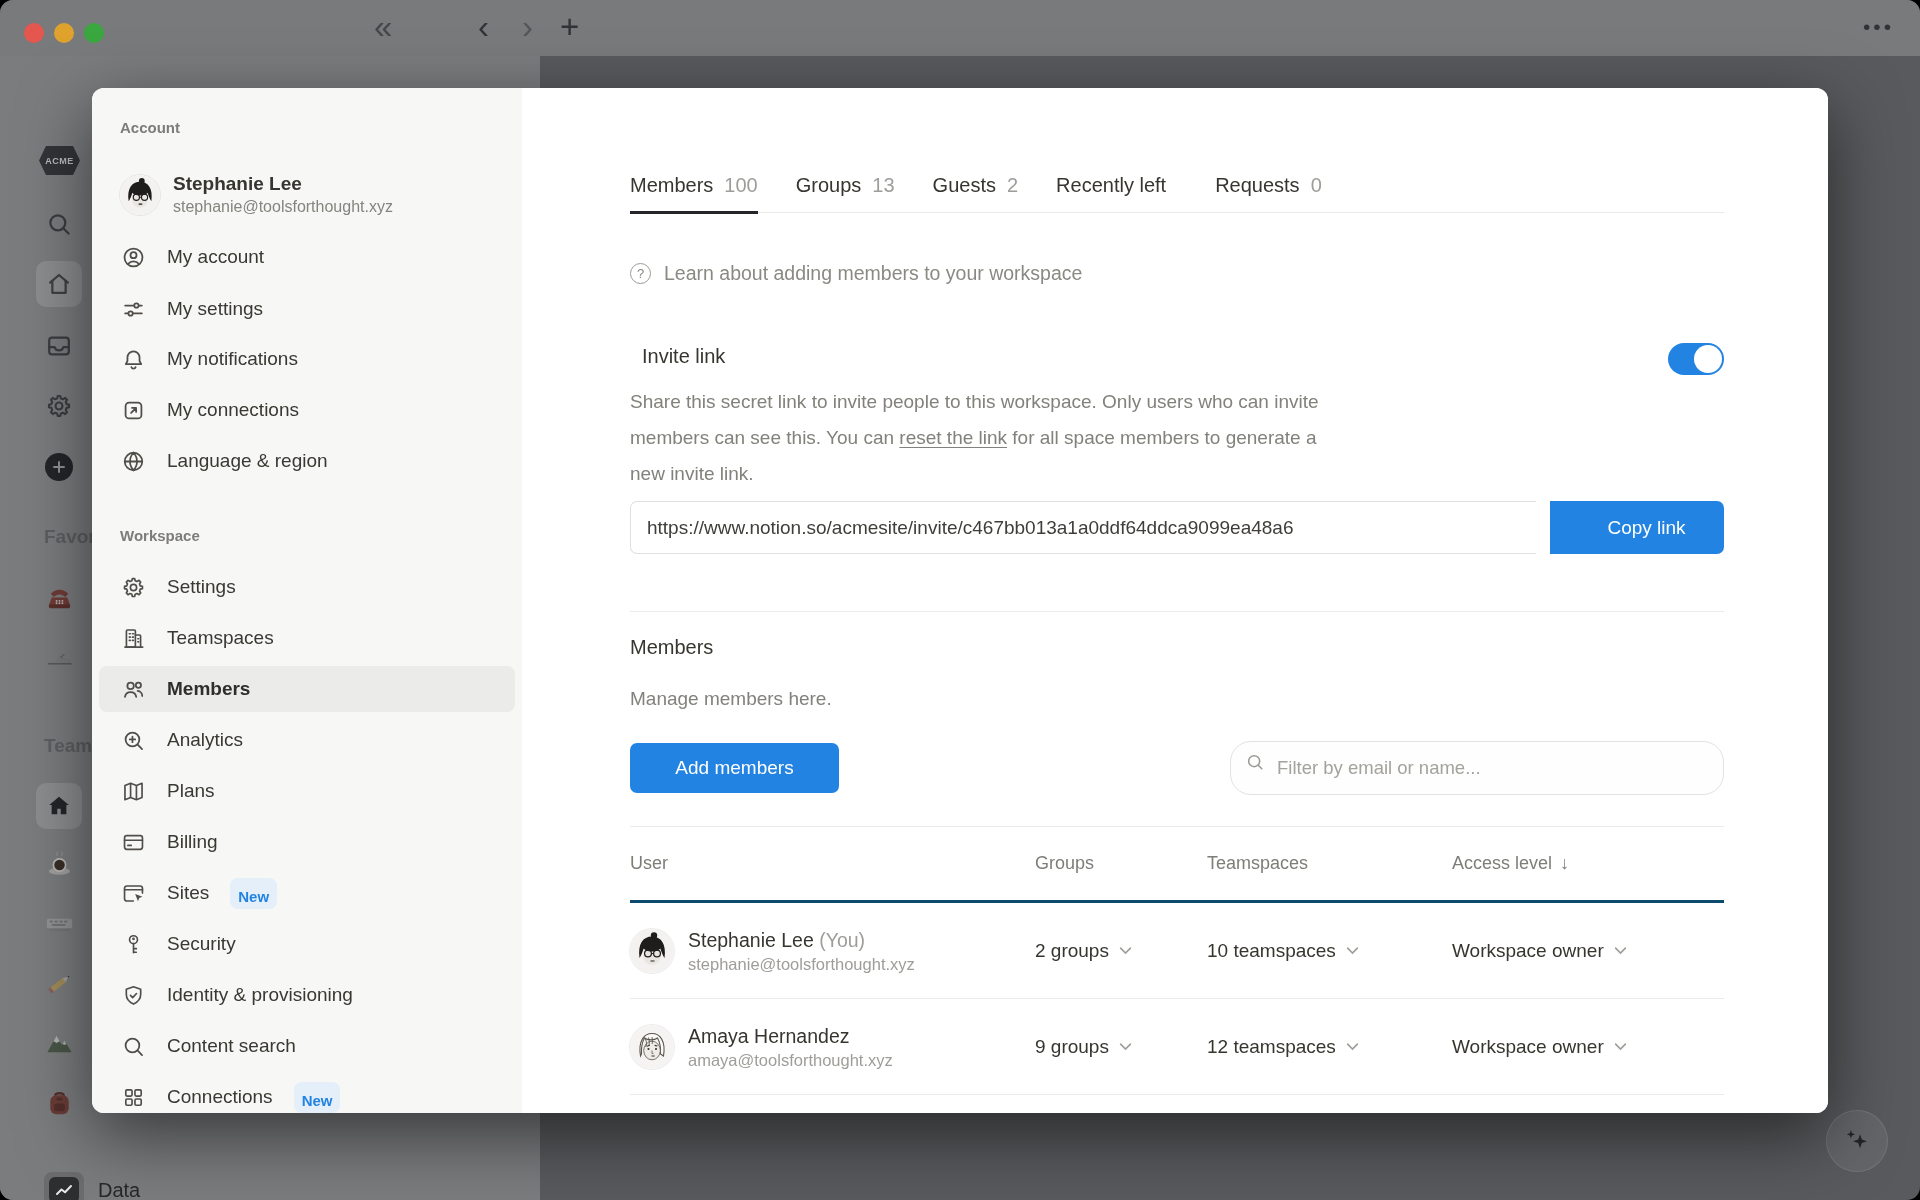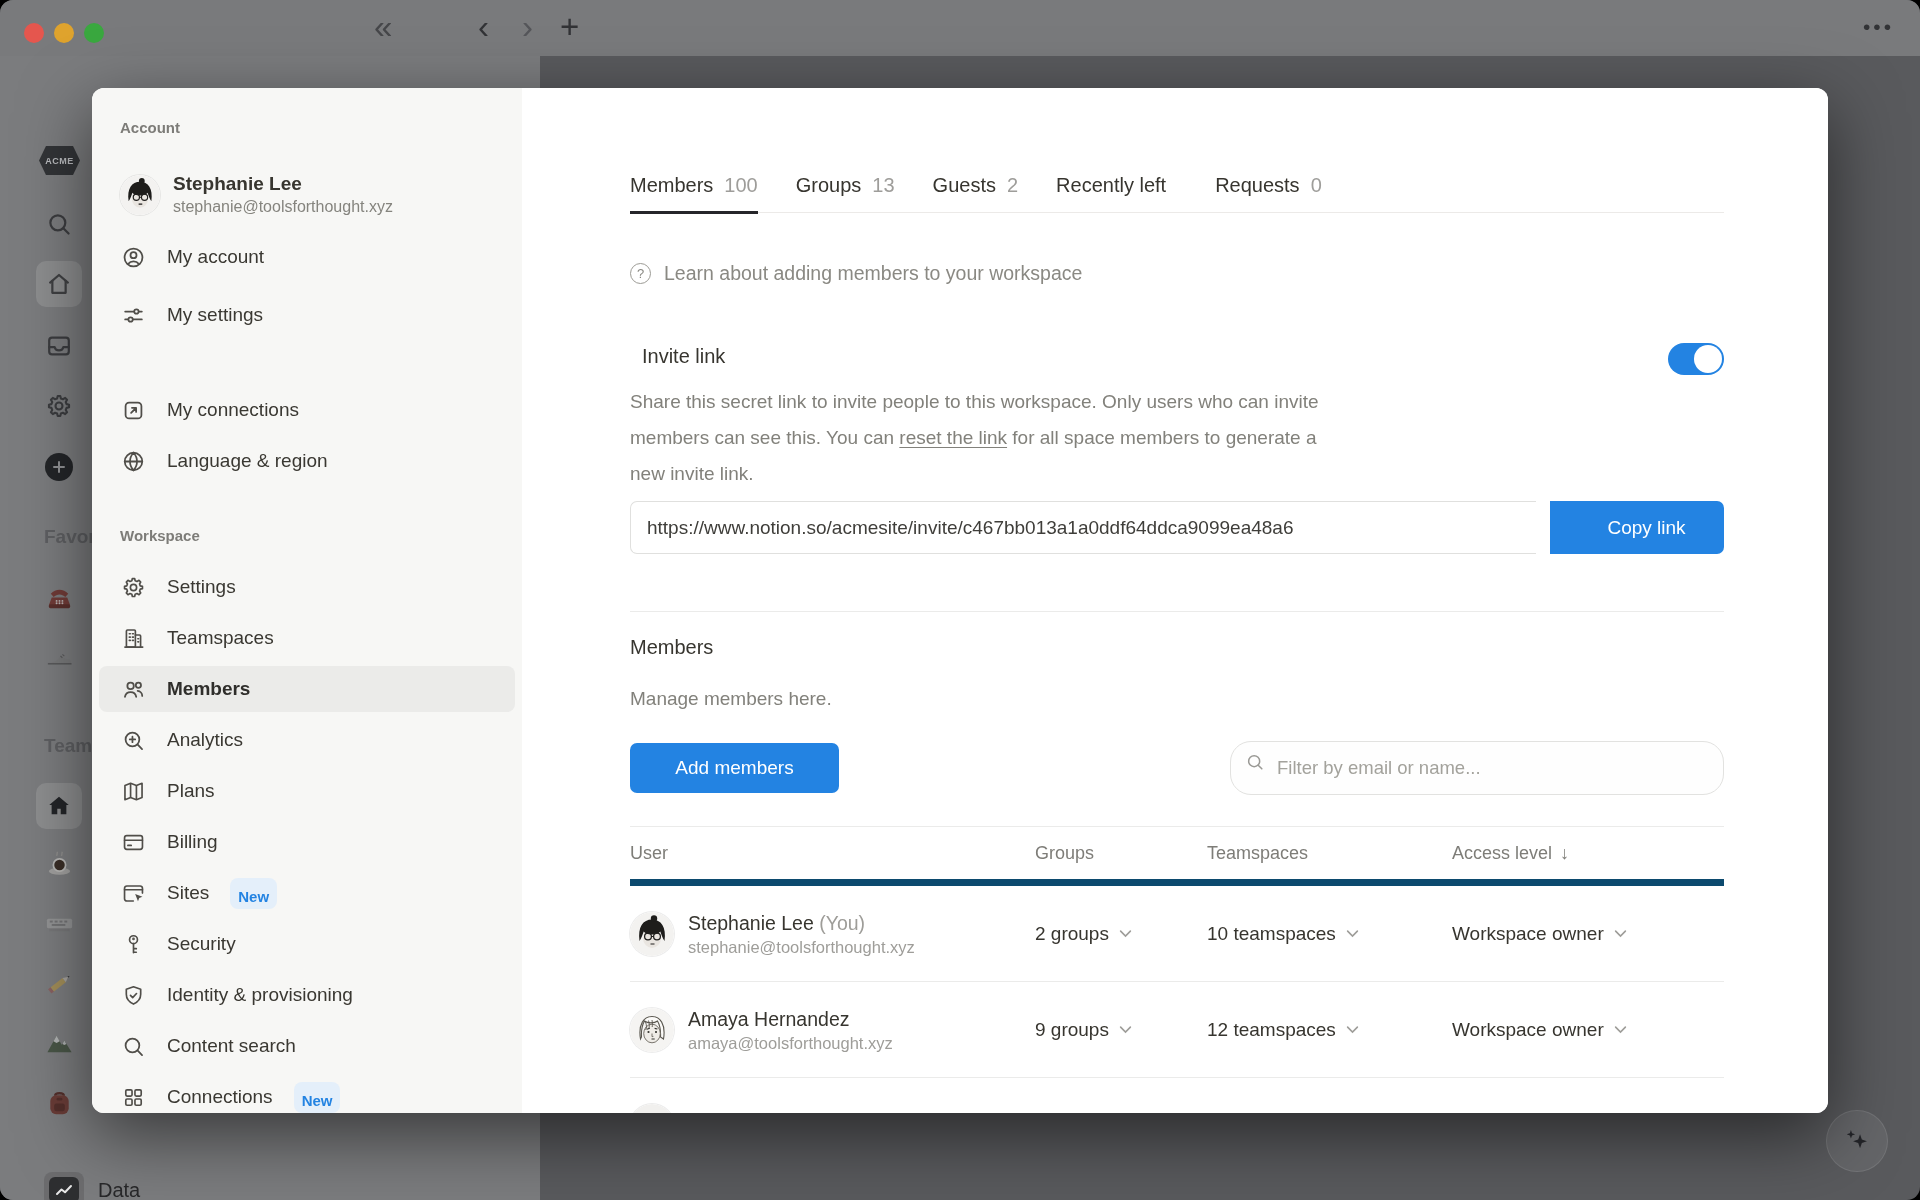--- a/index.html
+++ b/index.html
@@ -64,21 +64,21 @@
   .divider { margin-top:57px; height:1px; background:#ebebea; }
   .mtitle { margin-top:24px; font-size:20px; color:#37352f; }
   .msub { margin-top:29px; font-size:19px; color:#82817b; }
   .btnrow { margin-top:31px; display:flex; align-items:center; justify-content:space-between; }
   .addbtn { width:209px; height:50px; border-radius:7px; }
   .filter { position:relative; width:494px; height:54px; }
   .filter input { width:100%; height:100%; border:1px solid #e2e2e0; border-radius:21px; background:#fefefe; outline:none;
                   padding:0 16px 0 46px; font-size:18.5px; color:#37352f; font-family:"Liberation Sans",sans-serif; }
   .filter input::placeholder { color:#a3a29c; }
   .filter .mag { position:absolute; left:15px; top:11px; color:#9a9995; }
-  .thead { margin-top:31px; display:flex; align-items:center; height:60px; border-top:1px solid #ebebea; border-bottom:7px solid #0c4a6e;
+  .thead { margin-top:31px; display:flex; align-items:center; height:77px; border-top:1px solid #ebebea; border-bottom:3px solid #0c4a6e;
            font-size:18px; color:#7e7d78; }
   .c1{width:405px;} .c2{width:172px;} .c3{width:245px;} .c4{width:272px;}
   .trow { display:flex; align-items:center; height:96px; border-bottom:1px solid #ebebea; }
   .ucell { display:flex; align-items:center; gap:14px; }
   .tavatar { width:44px; height:44px; border-radius:50%; overflow:hidden; background:#fff; box-shadow:0 0 0 1px rgba(0,0,0,.08); flex:0 0 44px; }
   .uname { font-size:19.5px; font-weight:500; color:#37352f; line-height:24px; }
   .uname .you { font-weight:400; color:#9e9d99; }
   .uemail { font-size:16.5px; color:#9e9d99; line-height:20px; margin-top:2px; }
   .dd { display:inline-flex; align-items:center; gap:10px; font-size:19px; color:#37352f; }
   .chev { color:#9e9d99; }
@@ -255,27 +255,34 @@
       </div>
 
       <div class="nav" style="top:146px">
         <svg class="i" viewBox="0 0 24 24" fill="none" stroke="currentColor" stroke-width="1.7" stroke-linecap="round">
             <circle cx="12" cy="12" r="8.6"></circle>
             <circle cx="12" cy="9.8" r="2.9"></circle>
             <path d="M6.7 18.3a6.9 6.9 0 0 1 10.6 0"></path>
           </svg>
         <span>My account</span>
         </div>
-      <div class="nav" style="top:204px">
+      <div class="nav" style="top:198px">
         <svg class="i" viewBox="0 0 24 24" fill="none" stroke="currentColor" stroke-width="1.7" stroke-linecap="round">
             <path d="M4 8.2h16M4 15.8h16"></path>
             <circle cx="14.8" cy="8.2" r="2.1" fill="#f7f7f5"></circle>
             <circle cx="9.2" cy="15.8" r="2.1" fill="#f7f7f5"></circle>
           </svg>
         <span>My settings</span>
+        </div>
+      <div class="nav" style="top:248px">
+        <svg class="i" viewBox="0 0 24 24" fill="none" stroke="currentColor" stroke-width="1.7" stroke-linecap="round" stroke-linejoin="round">
+            <path d="M12 4.2A5.8 5.8 0 0 0 6.2 10v3.4L4.6 16.4h14.8L17.8 13.4V10A5.8 5.8 0 0 0 12 4.2z"></path>
+            <path d="M9.9 19.3a2.2 2.2 0 0 0 4.2 0"></path>
+          </svg>
+        <span>My notifications</span>
         </div>
       <div class="nav" style="top:299px">
         <svg class="i" viewBox="0 0 24 24" fill="none" stroke="currentColor" stroke-width="1.7" stroke-linecap="round" stroke-linejoin="round">
             <rect x="4.4" y="4.4" width="15.2" height="15.2" rx="3.4"></rect>
             <path d="M9.7 14.3l4.7-4.7M10.5 9.4h4v4"></path>
           </svg>
         <span>My connections</span>
         </div>
       <div class="nav" style="top:350px">
         <svg class="i" viewBox="0 0 24 24" fill="none" stroke="currentColor" stroke-width="1.7" stroke-linecap="round">

